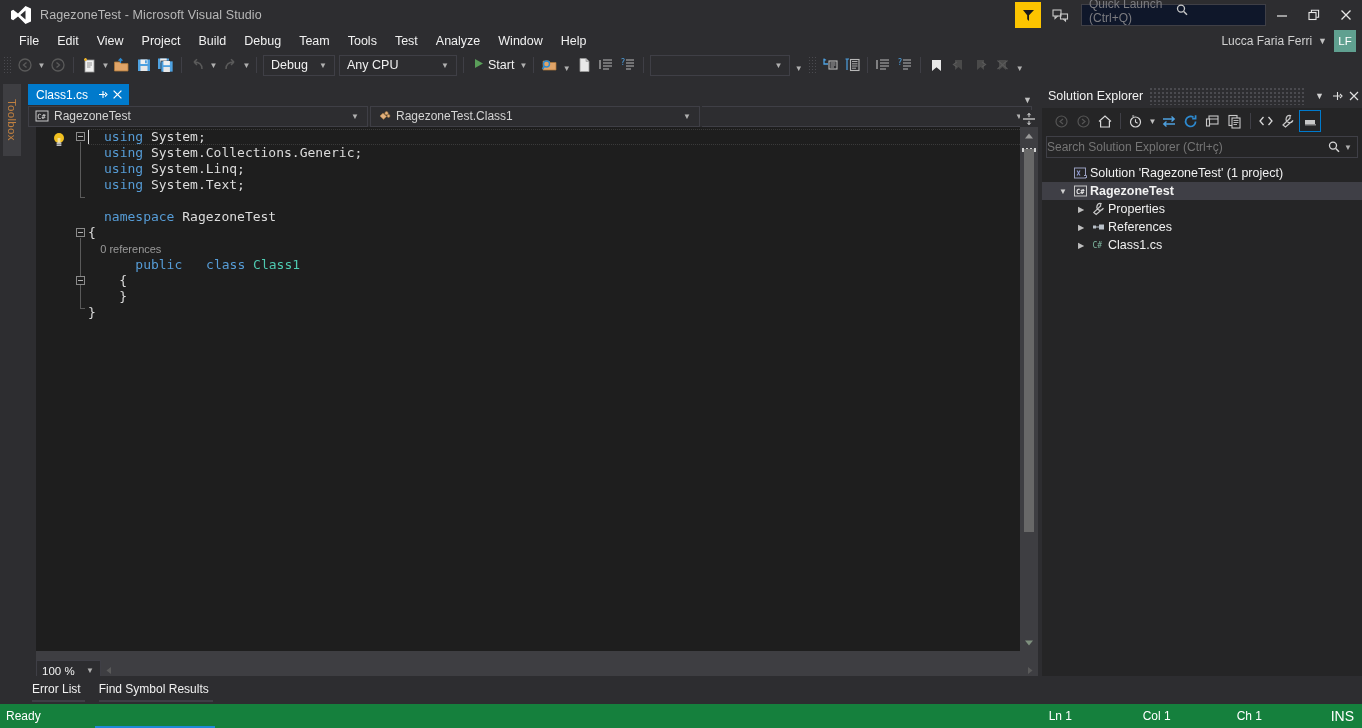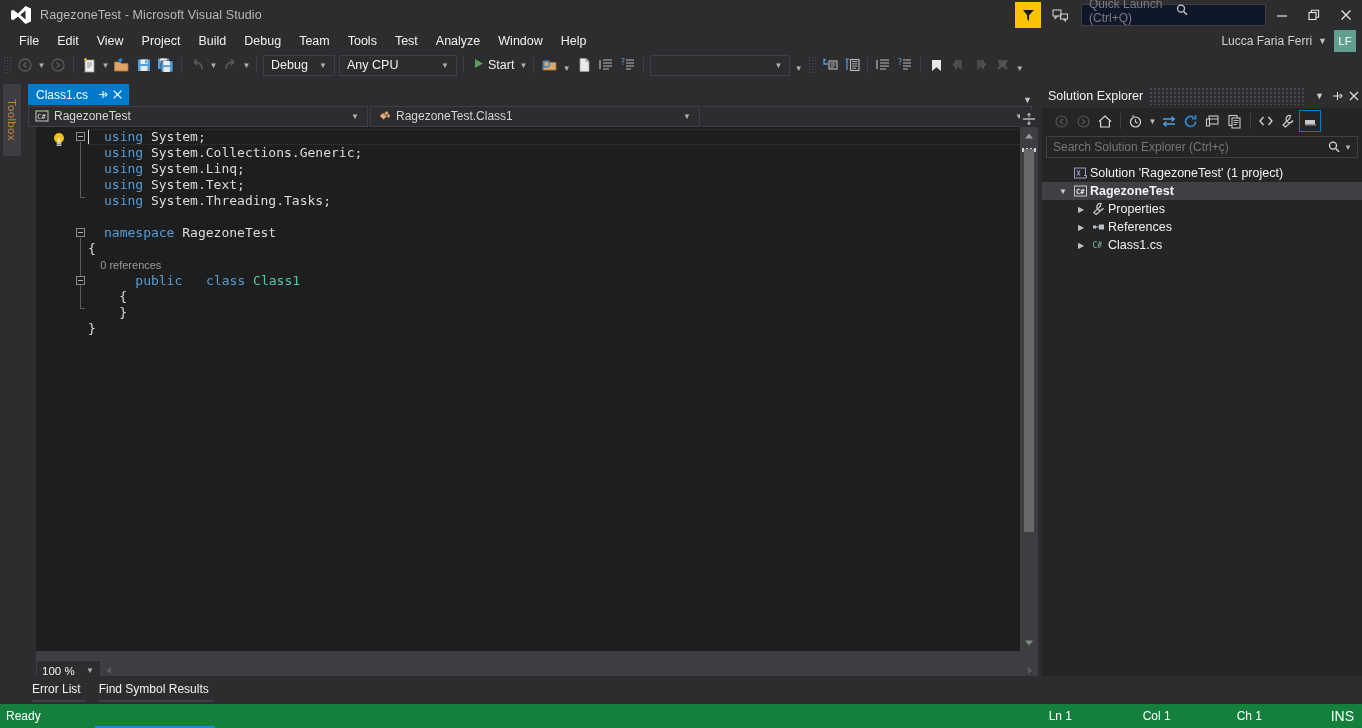--- a/index.html
+++ b/index.html
@@ -176,21 +176,21 @@
   .se-title { color:#f1f1f1; font-size:12.5px; }
   .se-dots { flex:1; height:18px; margin: 0 6px;
      background-image: radial-gradient(#4a4a4f 1px, transparent 1px); background-size: 4px 4px;
      background-position: 0 4px; }
   .se-hbtn { width:17px; height:22px; display:flex; align-items:center; justify-content:center; color:#d0d0d0; }
   .se-toolbar { height:26px; display:flex; align-items:center; padding-left:8px; background:#252526; }
   .se-tb { width:22px; height:22px; display:flex; align-items:center; justify-content:center; }
   .se-tb.sel { border:1px solid #007acc; }
   .se-sep { width:1px; height:16px; background:#3f3f46; margin:0 4px; }
   .se-search { height:22px; margin: 2px 4px 0 4px; border:1px solid #3f3f46; background:#252526;
-     display:flex; align-items:center; padding-left:6px; }
+     display:flex; align-items:center; }
   .se-search input { flex:1; background:transparent; border:0; outline:0;
      color:#a0a0a0; font-size:12px; font-family:"Liberation Sans", sans-serif; }
   .se-search .mag { width:20px; display:flex; align-items:center; justify-content:center; }
   .se-search .cc { color:#b0b0b0; font-size:8px; padding-right:5px; }
   .se-tree { margin-top: 6px; }
   .se-row { height: 18px; display:flex; align-items:center; font-size:12.5px; color:#f1f1f1; padding-left: 10px; }
   .se-row .exp { width: 14px; display:flex; align-items:center; justify-content:center; }
   .se-row .ico { width: 20px; display:flex; align-items:center; justify-content:center; }
   .se-row.sel-row { background:#3f3f46; }
   .se-row.bold { font-weight: bold; }
@@ -530,21 +530,20 @@
     <div class="fold" style="left:2px; top:149px;"></div>
   </div>
 
   <div class="caret-line"></div>
   <div class="text-caret"></div>
   <div class="code">
       <div class="ln"><span class="kw">using</span><span class="pln"> System;</span></div>
       <div class="ln"><span class="kw">using</span><span class="pln"> System.Collections.Generic;</span></div>
       <div class="ln"><span class="kw">using</span><span class="pln"> System.Linq;</span></div>
       <div class="ln"><span class="kw">using</span><span class="pln"> System.Text;</span></div>
-      <div class="ln"><span class="kw">using</span><span class="pln"> System.Threading.Tasks;</span></div>
       <div class="ln">&nbsp;</div>
       <div class="ln"><span class="kw">namespace</span><span class="pln"> RagezoneTest</span></div>
       <div class="ln"><span class="punc">{</span></div>
       <div class="ln"><span class="lens">    0 references</span></div>
       <div class="ln"><span class="pln">    </span><span class="kw">public</span><span class="pln"> </span><span class="kw">class</span><span class="pln"> </span><span class="type">Class1</span></div>
       <div class="ln"><span class="punc">    {</span></div>
       <div class="ln"><span class="punc">    }</span></div>
       <div class="ln"><span class="punc">}</span></div>
     </div>
 </div>

